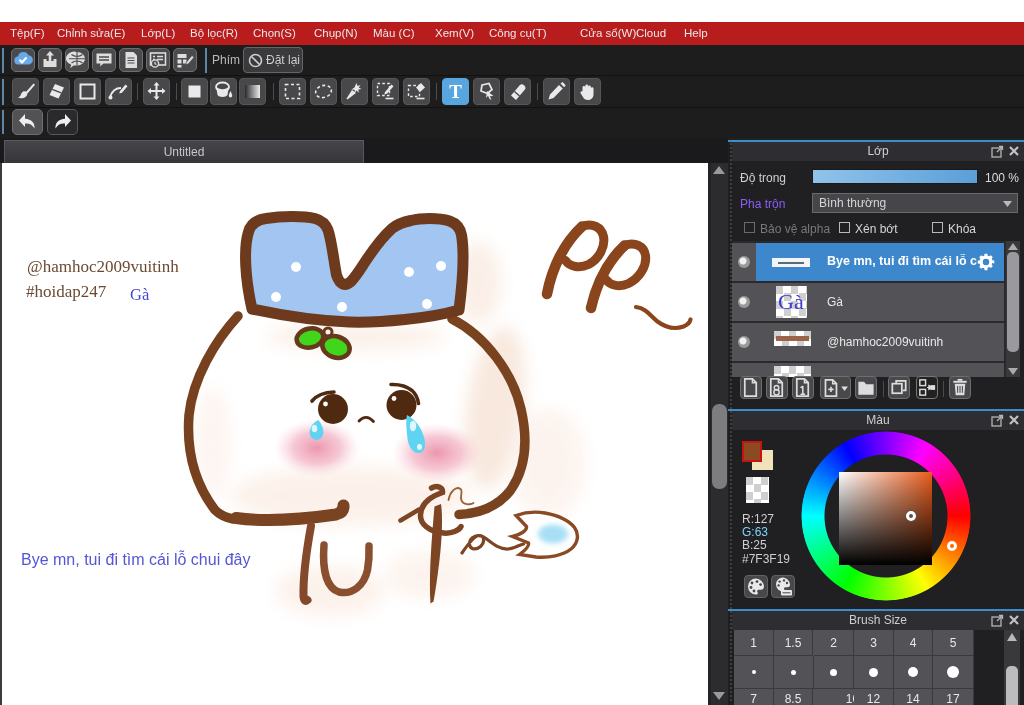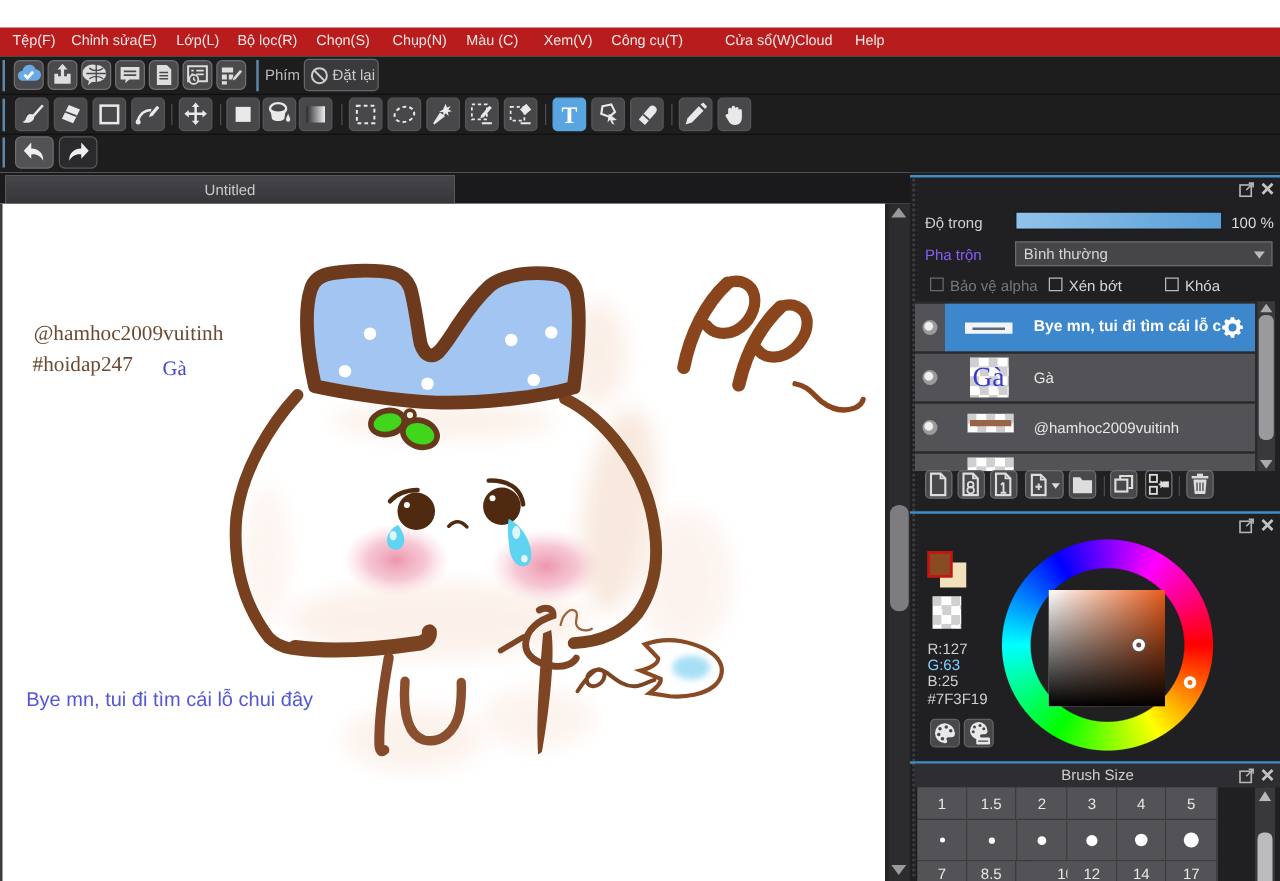--- a/index.html
+++ b/index.html
@@ -299,20 +299,21 @@
       </svg>
     <svg class="abs" style="left:4px;top:528px" width="14" height="10">
         <path d="M1 1 L13 1 L7 9 Z" fill="#9a9a9a"></path>
       </svg>
   </div>
 
   <div id="rp" class="abs">
       <div class="abs" style="left:1px;top:4px;width:5px;height:561px;background:radial-gradient(circle at 2px 2px,#3f3f42 1px,transparent 1.4px) 0 0/4px 4px,#1e1e21"></div>
 
     <div class="blueline" style="top:2px"></div>
+    <div class="phead" style="top:4px">Lớp</div>
     <svg class="abs" style="left:263px;top:7px" width="13" height="13" viewBox="0 0 13 13">
         <rect x="1" y="3" width="9" height="9" fill="none" stroke="#b5b5b5" stroke-width="1.3"></rect>
         <path d="M6 7 L11 2 M8 1.5 h3.5 v3.5" stroke="#b5b5b5" stroke-width="1.3" fill="none"></path>
       </svg>
     <svg class="abs" style="left:280px;top:7px" width="12" height="12" viewBox="0 0 12 12">
         <path d="M2 2 L10 10 M10 2 L2 10" stroke="#c2c2c2" stroke-width="2.2"></path>
       </svg>
     <div class="abs" style="left:12px;top:33px;color:#cfcfcf">Độ trong</div>
     <div class="abs" style="left:84px;top:31px;width:166px;height:15px;border:1px solid #1a1a1a;background:linear-gradient(90deg,#91c3ea,#5a9fd8)"></div>
     <div class="abs" style="left:257px;top:33px;color:#dcdcdc">100 %</div>
@@ -409,20 +410,21 @@
         </svg></div>
     <div class="abs" style="left:215px;top:243px;width:1px;height:16px;background:#4a4a4d"></div>
     <div class="lbtn" style="left:221px"><svg width="20" height="21" viewBox="0 0 20 22">
           <path d="M4.5 7 h11 l-1 12 h-9 z" fill="#ddd"></path>
           <rect x="3" y="4" width="14" height="2" fill="#ddd"></rect>
           <rect x="7.5" y="2" width="5" height="2" fill="#ddd"></rect>
           <path d="M7.5 9.5 v7 M10 9.5 v7 M12.5 9.5 v7" stroke="#56565a" stroke-width="1.2"></path>
         </svg></div>
 
     <div class="blueline" style="top:271px"></div>
+    <div class="phead" style="top:273px">Màu</div>
     <svg class="abs" style="left:263px;top:276px" width="13" height="13" viewBox="0 0 13 13">
         <rect x="1" y="3" width="9" height="9" fill="none" stroke="#b5b5b5" stroke-width="1.3"></rect>
         <path d="M6 7 L11 2 M8 1.5 h3.5 v3.5" stroke="#b5b5b5" stroke-width="1.3" fill="none"></path>
       </svg>
     <svg class="abs" style="left:280px;top:276px" width="12" height="12" viewBox="0 0 12 12">
         <path d="M2 2 L10 10 M10 2 L2 10" stroke="#c2c2c2" stroke-width="2.2"></path>
       </svg>
     <div class="abs" style="left:24px;top:312px;width:21px;height:20px;background:#f2e2bb"></div>
     <div class="abs" style="left:14px;top:303px;width:20px;height:21px;background:#8a4a22;border:2px solid #cc1111"></div>
     <div class="abs chk" style="left:18px;top:339px;width:23px;height:26px"></div>

